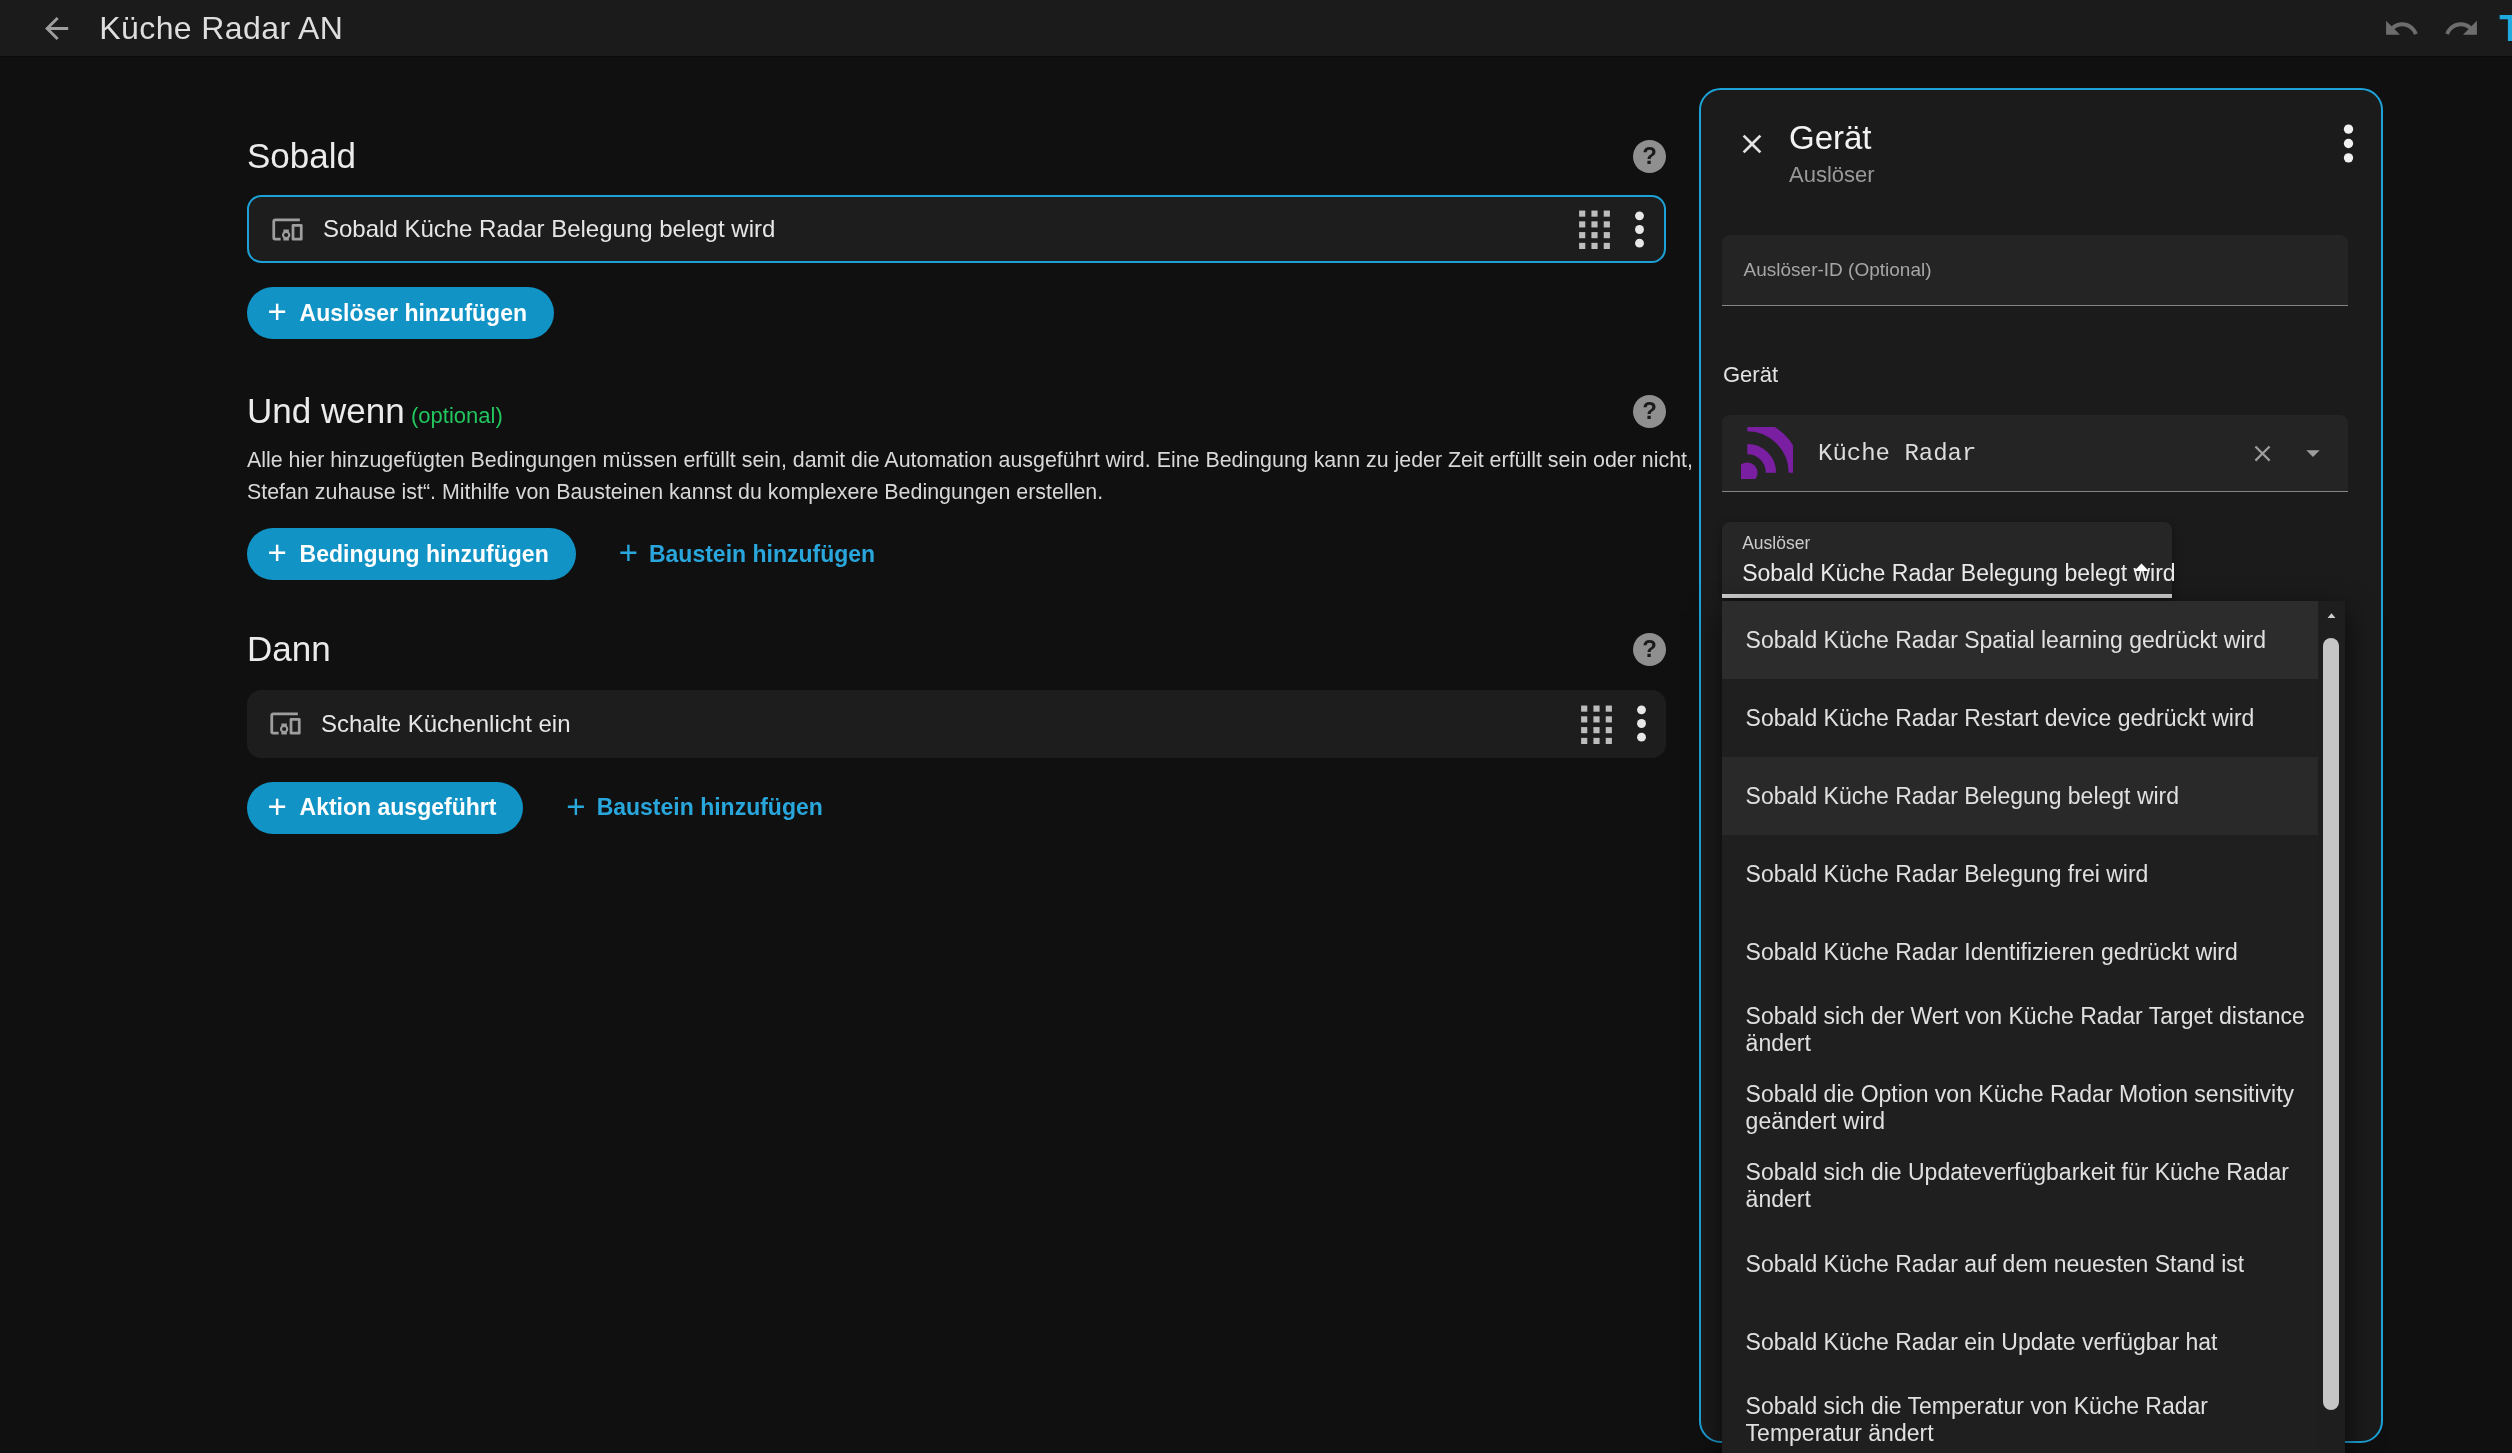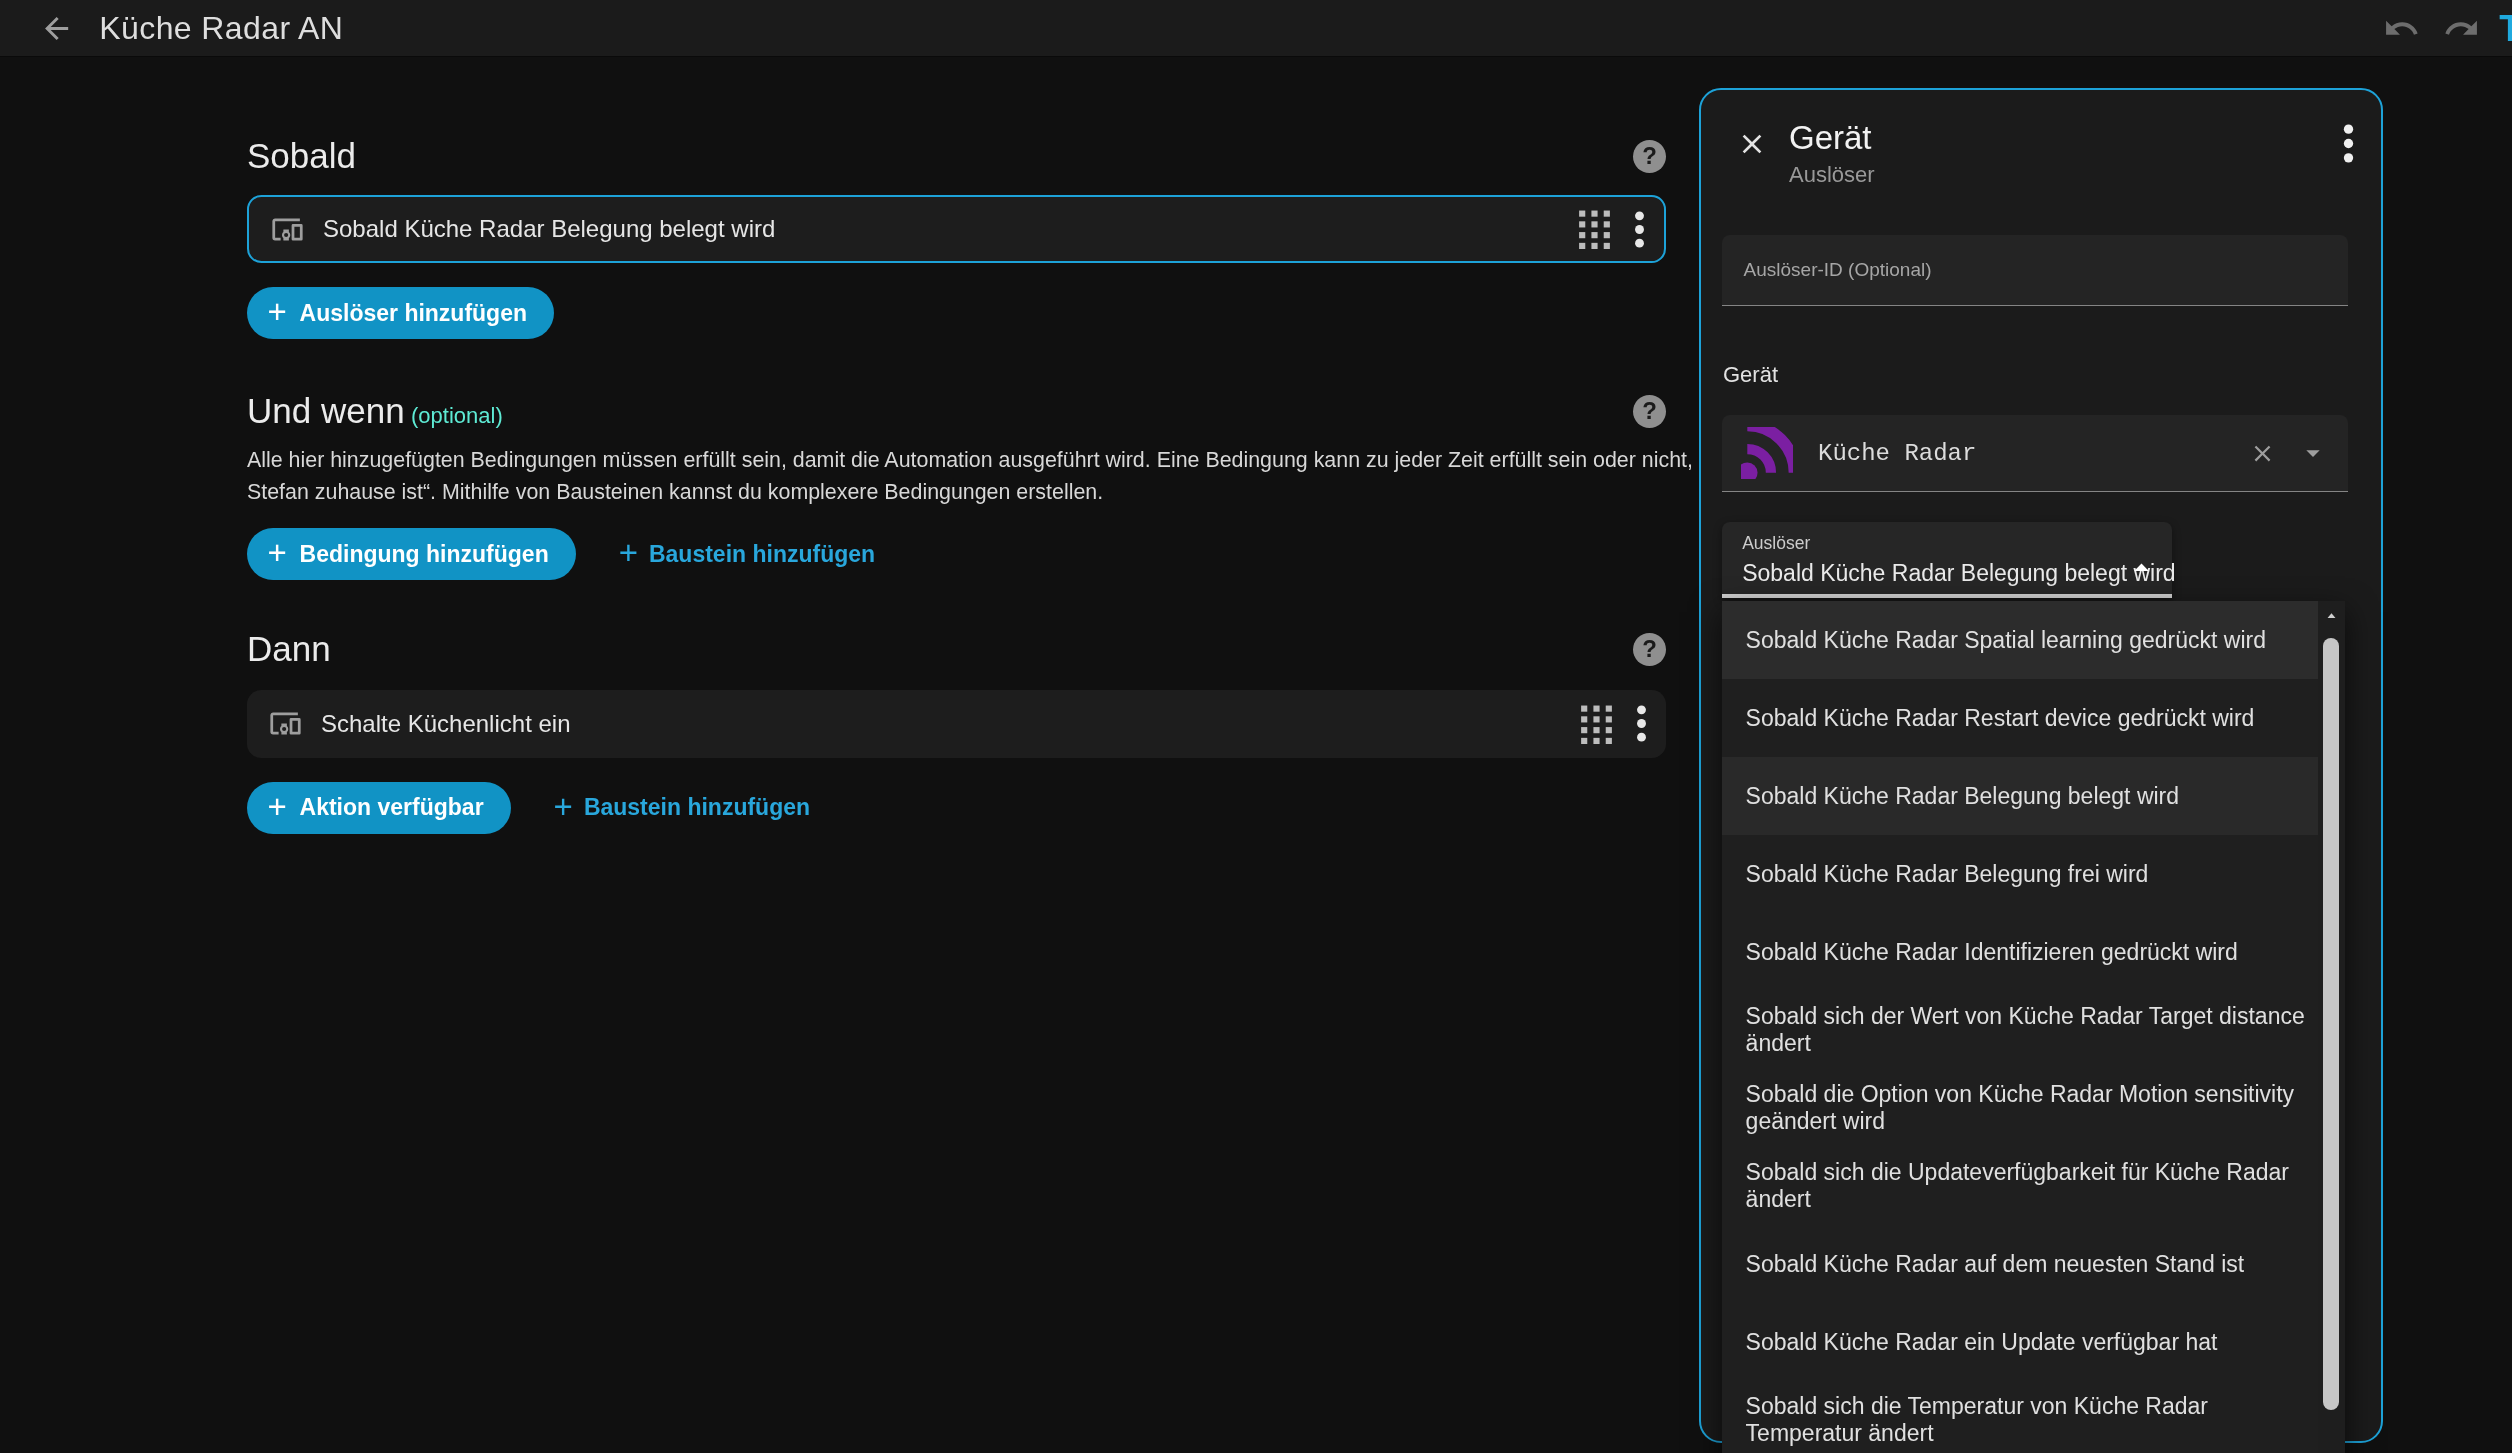--- a/index.html
+++ b/index.html
@@ -22,21 +22,21 @@
   .topbar .spacer { flex:1; }
   .topbar .iconbtn { width:60px; height:57px; display:flex; align-items:center; justify-content:center; cursor:pointer; }
   .clipped-save {
     width:12.7px; height:37px; overflow:hidden; color:#1fa9de;
     font-size:37px; font-weight:bold; line-height:37px; margin-left:8px;
   }
   
   .content { position:absolute; left:247px; top:57px; width:1699px; }
   .heading-row { width:1419px; display:flex; align-items:center; justify-content:space-between; }
   h2.section { font-size:35px; font-weight:400; color:#ebebeb; }
-  h2.section .opt { font-size:22px; color:#5eead4; font-weight:400; margin-left:6.4px; }
+  h2.section .opt { font-size:22px; color:#22c55e; font-weight:400; margin-left:6.4px; }
   .help {
     width:33px; height:33px; border-radius:50%; background:#8f8f8f;
     color:#1b1b1b; font-size:24px; font-weight:bold;
     display:flex; align-items:center; justify-content:center; flex:0 0 auto;
   }
   .card {
     width:1419px; height:68px; background:#1d1d1d; border-radius:14.3px;
     display:flex; align-items:center; padding:0 19px 0 22px;
   }
   .card.selected { border:2.4px solid #1da2d8; }
@@ -253,21 +253,21 @@
               <circle cx="3" cy="20" r="2.6"></circle>
             </g>
           </svg>
       </span>
     </span>
   </div>
 
   <div class="btnrow mt-btn3">
     <button class="pill">
       <span class="plus">+</span>
-      <span>Aktion verfügbar</span>
+      <span>Aktion ausgeführt</span>
     </button>
     <button class="textbtn">
       <span class="plus">+</span>
       <span>Baustein hinzufügen</span>
     </button>
   </div>
 
 </div>
 
 <div class="panel">

